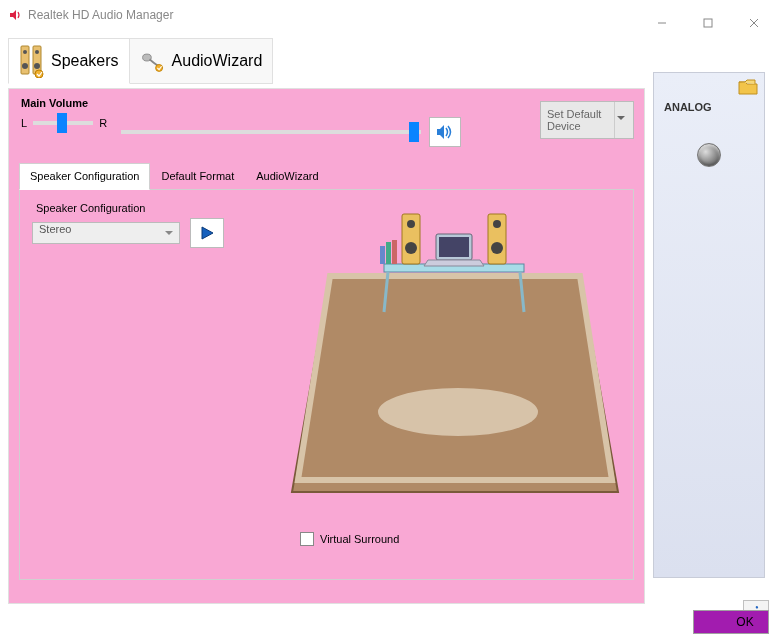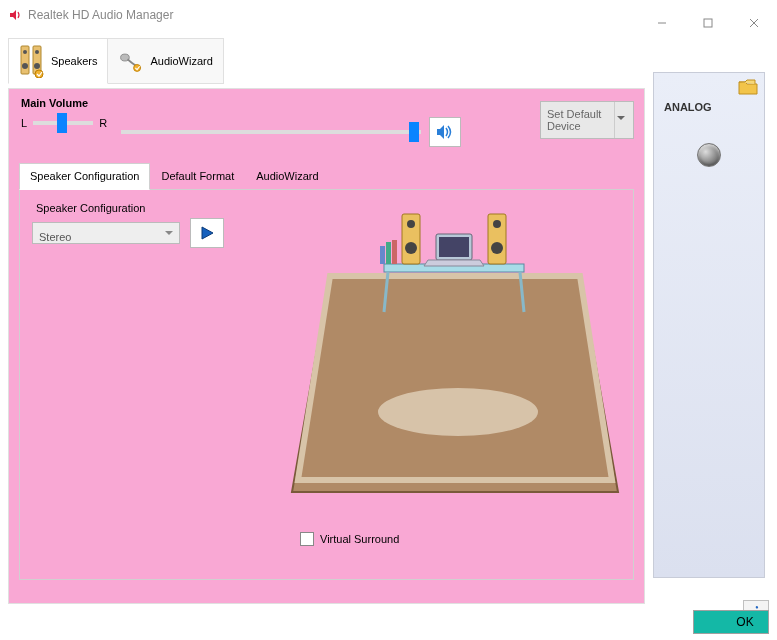--- a/index.html
+++ b/index.html
@@ -12,21 +12,21 @@
 .win-controls { display: flex; }
 .win-btn { width: 46px; height: 30px; display: flex; align-items: center; justify-content: center; color: #666; }
 .win-btn svg { stroke: #888; }
 
 .app-body { display: flex; height: 610px; }
 .main-col { width: 653px; padding: 8px; }
 .side-col { width: 124px; background: #fff; position: relative; }
 
 
 .device-tabs { display: flex; height: 46px; margin-bottom: 4px; }
-.device-tab { display: flex; align-items: center; padding: 0 10px; border: 1px solid #e0e0e0; background: #f8f8f8; font-size: 11px; gap: 6px; height: 46px; }
+.device-tab { display: flex; align-items: center; padding: 0 10px; border: 1px solid #e0e0e0; background: #f8f8f8; font-size: 16px; gap: 6px; height: 46px; }
 .device-tab.active { background: #fff; border-bottom: 1px solid #fff; }
 .device-tab:not(.active) { border-left: none; }
 .device-tab .dev-icon { width: 26px; height: 34px; display: flex; align-items: center; justify-content: center; }
 
 .main-panel { border: 1px solid #e0e0e0; background: #f9a8d4; padding: 10px 10px 12px 10px; height: 516px; position: relative; }
 
 
 .vol-row { display: flex; align-items: flex-start; gap: 0; margin-bottom: 14px; height: 50px; }
 .vol-label { font-size: 11px; font-weight: bold; position: absolute; top: 8px; left: 12px; }
 .balance-wrap { display: flex; align-items: center; gap: 6px; margin-top: 18px; margin-left: 2px; }
@@ -45,39 +45,39 @@
 
 .sub-tabs { display: flex; border-bottom: 1px solid #d0d0d0; font-size: 11px; }
 .sub-tab { padding: 6px 10px 6px 10px; border: 1px solid transparent; }
 .sub-tab.active { border: 1px solid #d0d0d0; border-bottom: 1px solid #fff; margin-bottom: -1px; background: #fff; }
 
 .config-panel { border: 1px solid #d0d0d0; border-top: none; height: 390px; padding: 12px; position: relative; }
 
 .spk-conf-group { font-size: 11px; }
 .spk-conf-group .grp-label { margin-bottom: 4px; margin-left: 4px; }
 .spk-conf-row { display: flex; gap: 10px; align-items: center; }
-.spk-select { width: 148px; height: 22px; background: #eee; border: 1px solid #bbb; font-size: 11px; padding: 0 18px 0 6px; position: relative; color: #555; display: flex; align-items: flex-end; }
+.spk-select { width: 148px; height: 22px; background: #eee; border: 1px solid #bbb; font-size: 11px; padding: 0 18px 0 6px; position: relative; color: #555; display: flex; align-items: flex-start; }
 .spk-select::after { content: ''; position: absolute; right: 6px; top: 8px; border: 4px solid transparent; border-top-color: #888; }
 .play-btn { width: 34px; height: 30px; border: 1px solid #bbb; background: #fff; display: flex; align-items: center; justify-content: center; }
 
 
 .room { position: absolute; left: 268px; top: 12px; width: 334px; height: 320px; }
 .room svg { width: 100%; height: 100%; }
 
 .vs-row { position: absolute; left: 280px; top: 342px; display: flex; align-items: center; gap: 6px; font-size: 11px; }
 .chk { width: 14px; height: 14px; border: 1px solid #888; background: #fff; }
 
 
 .side-panel { position: absolute; top: 42px; left: 0; width: 112px; background: linear-gradient(180deg, #eaeef8, #dbe0ef); border: 1px solid #c8ccd8; height: 506px; margin-left: 0; }
 .side-folder { position: absolute; top: 6px; right: 6px; }
 .side-title { font-size: 11px; font-weight: bold; color: #333; margin-top: 28px; margin-left: 10px; }
 .jack-dot { width: 24px; height: 24px; border-radius: 50%; background: radial-gradient(circle at 35% 35%, #ddd, #888 55%, #555); margin: 30px auto 0 auto; border: 1px solid #777; box-shadow: inset 0 2px 3px rgba(255,255,255,.6), inset 0 -2px 3px rgba(0,0,0,.3); }
 
 .info-btn { position: absolute; top: 570px; right: 8px; width: 26px; height: 26px; border: 1px solid #c0c0c0; background: #f4f4f4; display:flex; align-items:center; justify-content:center; font-style: italic; font-weight: bold; color: #2468c4; font-family: Georgia, serif; }
-.ok-btn { position: absolute; bottom: 6px; right: 8px; width: 76px; height: 24px; border: 1px solid #a0a0a0; background: #14b8a6; font-size: 12px; padding-left: 28px; }
+.ok-btn { position: absolute; bottom: 6px; right: 8px; width: 76px; height: 24px; border: 1px solid #a0a0a0; background: #a21caf; font-size: 12px; padding-left: 28px; }
 
 .chev-down { width:0; height:0; border:4px solid transparent; border-top-color:#666; }
 </style>
 </head>
 <body>
 
 <div class="titlebar">
   <span class="titlebar-icon">
     <svg width="14" height="14" viewBox="0 0 14 14">
         <path d="M2 5 L5 5 L8 2 L8 12 L5 9 L2 9 Z" fill="#d24"></path>

